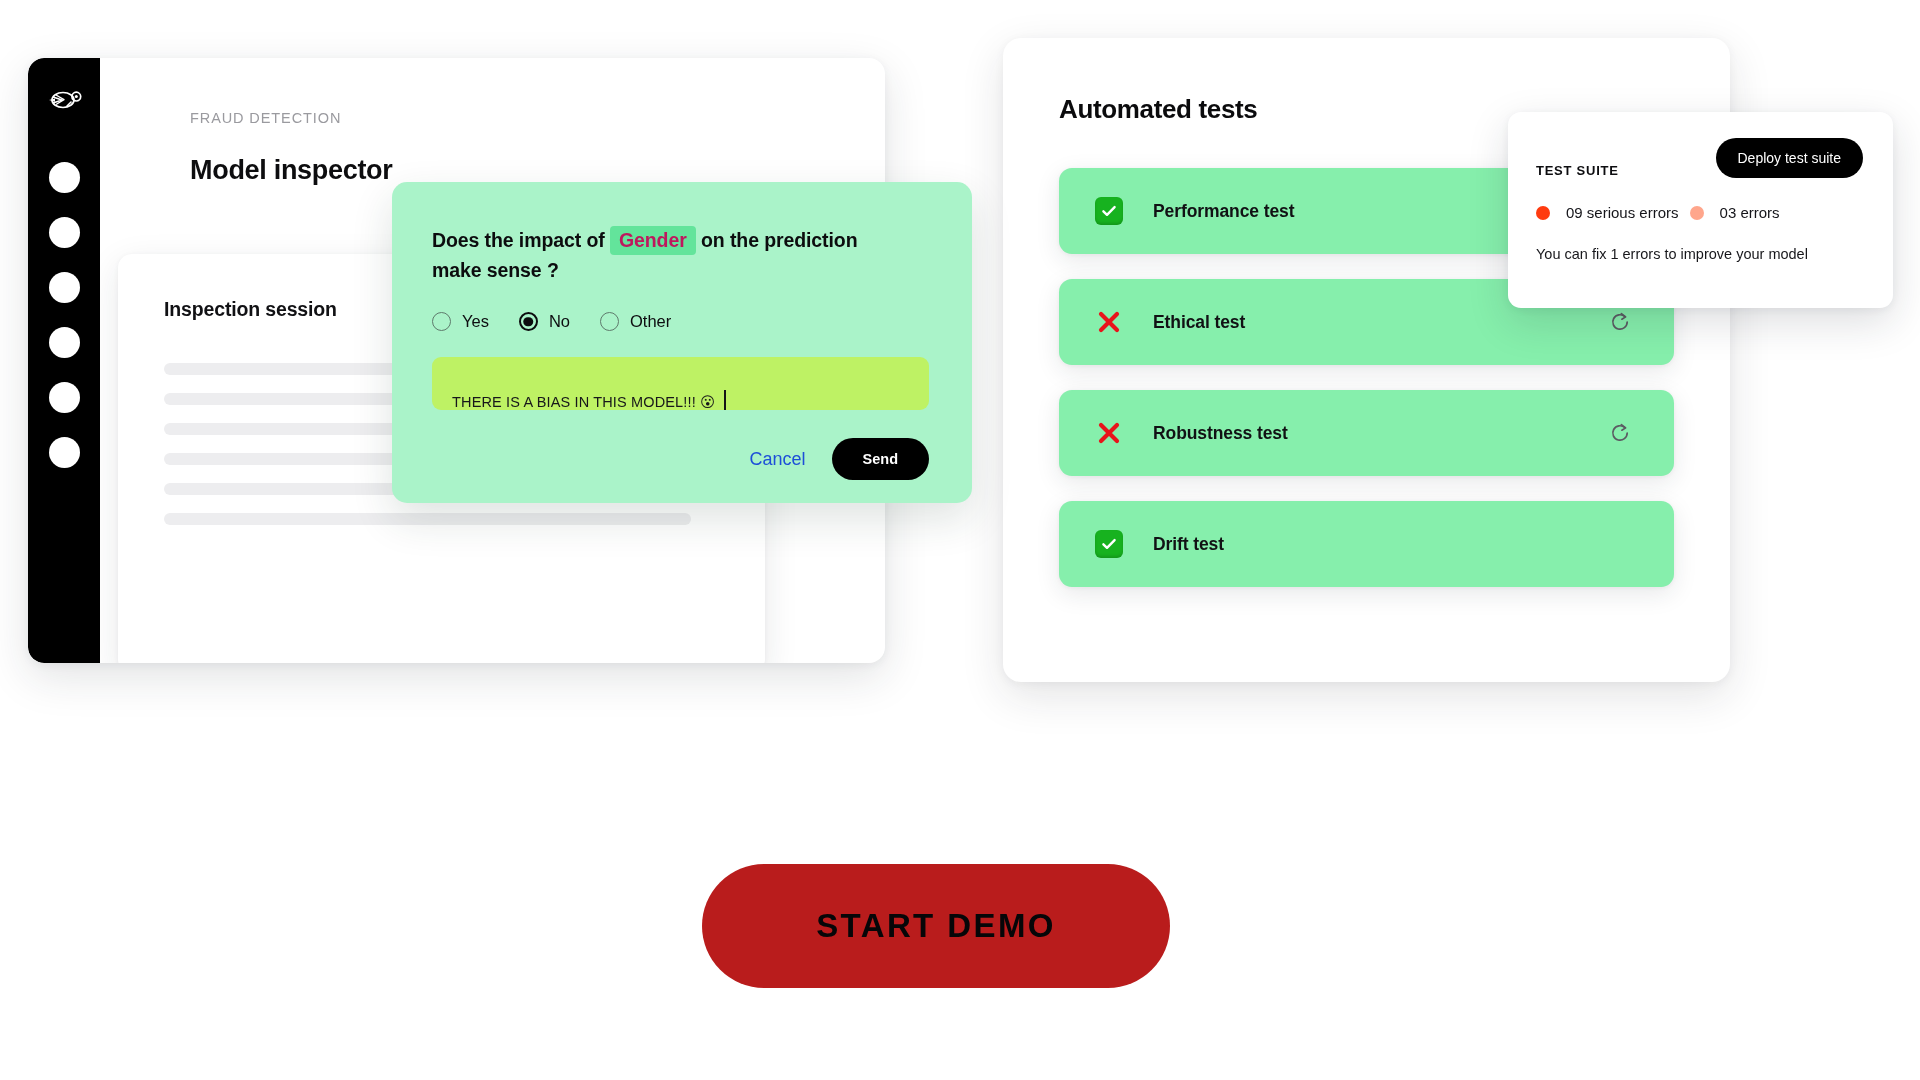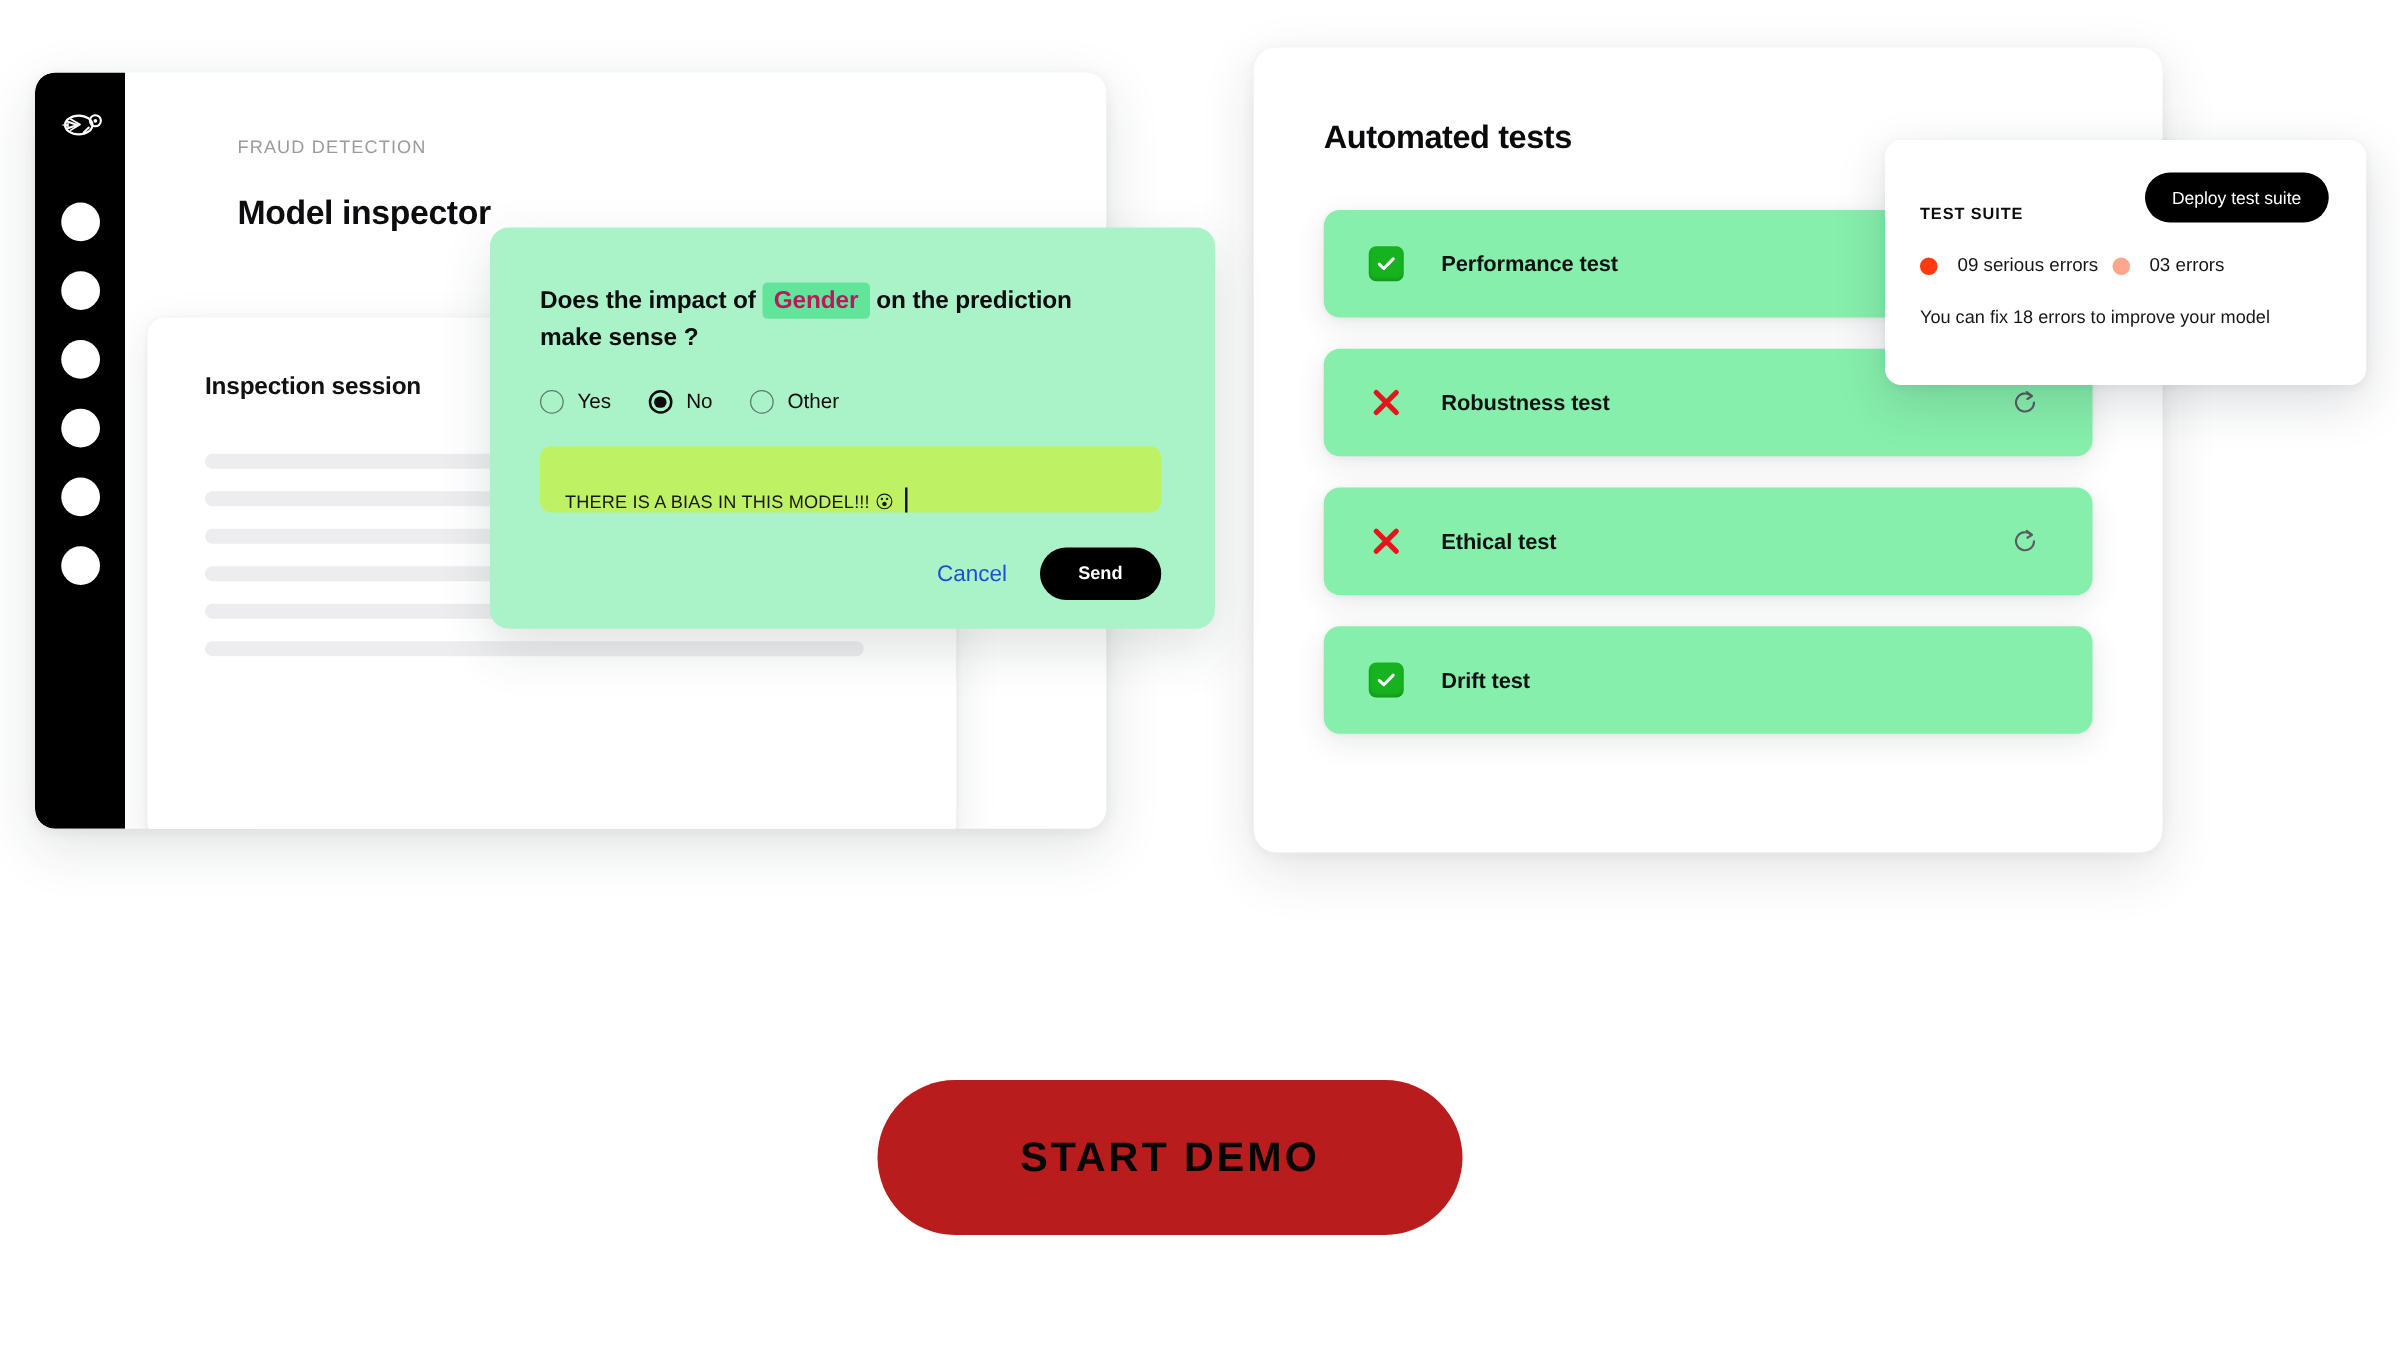--- a/index.html
+++ b/index.html
@@ -512,53 +512,53 @@
 
     <div id="test-list">
 
       <div class="test-row">
         <span class="status-icon pass">
           <svg width="18" height="18" viewBox="0 0 18 18">
               <path d="M3.4 9.3 L7 12.8 L14.6 5.1" stroke="#ffffff" stroke-width="2.4" fill="none" stroke-linecap="round" stroke-linejoin="round"></path>
             </svg>
         </span>
         <span class="test-name">Performance test</span>
+      </div>
+
+      <div class="test-row">
+        <span class="status-icon fail">
+          <svg width="26" height="26" viewBox="0 0 26 26">
+              <path d="M5 5 L21 21 M21 5 L5 21" stroke="#E8141B" stroke-width="4.2" stroke-linecap="round"></path>
+            </svg>
+        </span>
+        <span class="test-name">Ethical test</span>
+        <span class="retry-icon">
+          <svg width="24" height="24" viewBox="0 0 24 24">
+            <path d="M19.2 12a7.2 7.2 0 1 1-2.3-5.3" stroke="#5b5b62" stroke-width="1.7" fill="none" stroke-linecap="round"></path>
+            <path d="M13.4 3.6 L17.6 6.9 L13.9 9.2" stroke="#5b5b62" stroke-width="1.7" fill="none" stroke-linecap="round" stroke-linejoin="round"></path>
+          </svg>
+        </span>
       </div>
 
       <div class="test-row">
         <span class="status-icon fail">
           <svg width="26" height="26" viewBox="0 0 26 26">
               <path d="M5 5 L21 21 M21 5 L5 21" stroke="#E8141B" stroke-width="4.2" stroke-linecap="round"></path>
             </svg>
         </span>
         <span class="test-name">Robustness test</span>
         <span class="retry-icon">
           <svg width="24" height="24" viewBox="0 0 24 24">
             <path d="M19.2 12a7.2 7.2 0 1 1-2.3-5.3" stroke="#5b5b62" stroke-width="1.7" fill="none" stroke-linecap="round"></path>
             <path d="M13.4 3.6 L17.6 6.9 L13.9 9.2" stroke="#5b5b62" stroke-width="1.7" fill="none" stroke-linecap="round" stroke-linejoin="round"></path>
           </svg>
         </span>
       </div>
 
       <div class="test-row">
-        <span class="status-icon fail">
-          <svg width="26" height="26" viewBox="0 0 26 26">
-              <path d="M5 5 L21 21 M21 5 L5 21" stroke="#E8141B" stroke-width="4.2" stroke-linecap="round"></path>
-            </svg>
-        </span>
-        <span class="test-name">Ethical test</span>
-        <span class="retry-icon">
-          <svg width="24" height="24" viewBox="0 0 24 24">
-            <path d="M19.2 12a7.2 7.2 0 1 1-2.3-5.3" stroke="#5b5b62" stroke-width="1.7" fill="none" stroke-linecap="round"></path>
-            <path d="M13.4 3.6 L17.6 6.9 L13.9 9.2" stroke="#5b5b62" stroke-width="1.7" fill="none" stroke-linecap="round" stroke-linejoin="round"></path>
-          </svg>
-        </span>
-      </div>
-
-      <div class="test-row">
         <span class="status-icon pass">
           <svg width="18" height="18" viewBox="0 0 18 18">
               <path d="M3.4 9.3 L7 12.8 L14.6 5.1" stroke="#ffffff" stroke-width="2.4" fill="none" stroke-linecap="round" stroke-linejoin="round"></path>
             </svg>
         </span>
         <span class="test-name">Drift test</span>
       </div>
 
     </div>
   </div>
@@ -573,18 +573,18 @@
       <div class="error-item">
         <span class="error-dot" style="background:#FF3B0F"></span>
         <span class="error-text">09 serious errors</span>
       </div>
       <div class="error-item">
         <span class="error-dot" style="background:#FFA68C"></span>
         <span class="error-text">03 errors</span>
       </div>
     </div>
 
-    <div class="suite-footnote">You can fix 18 errors to improve your model</div>
+    <div class="suite-footnote">You can fix 1 errors to improve your model</div>
   </div>
 
   <button id="start-demo">START DEMO</button>
 
 </div>
 
 </body></html>

